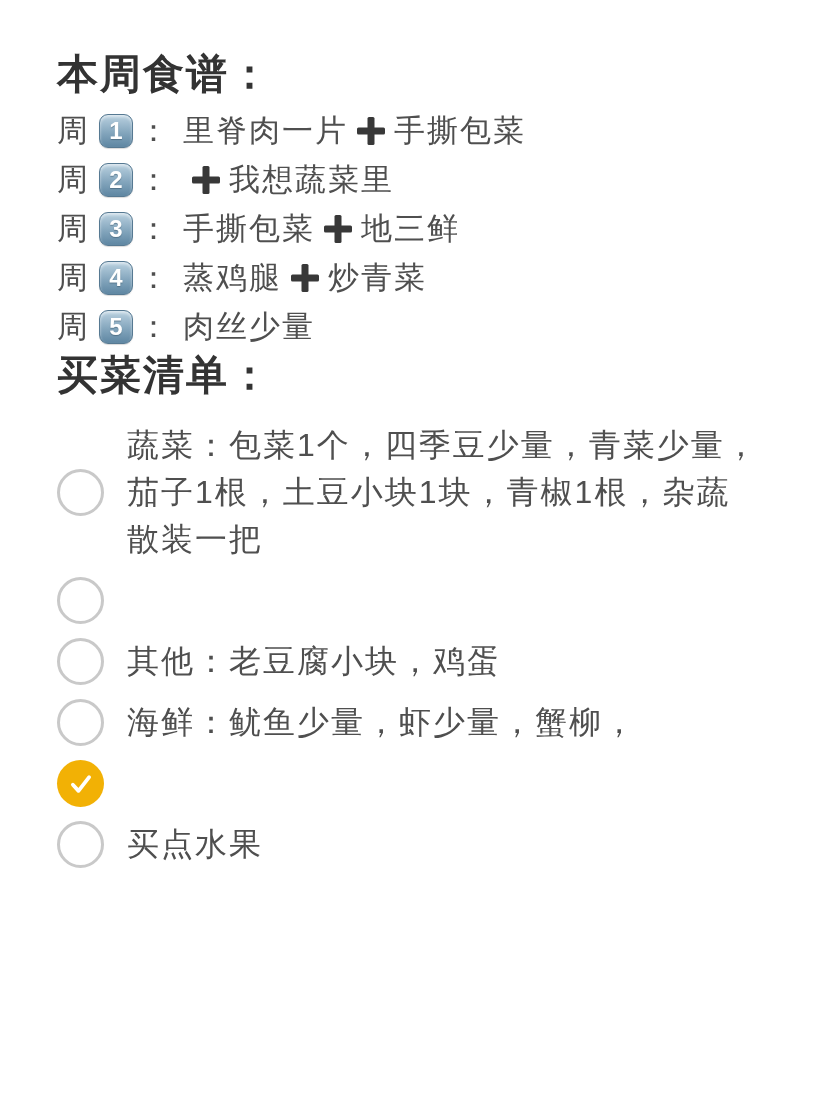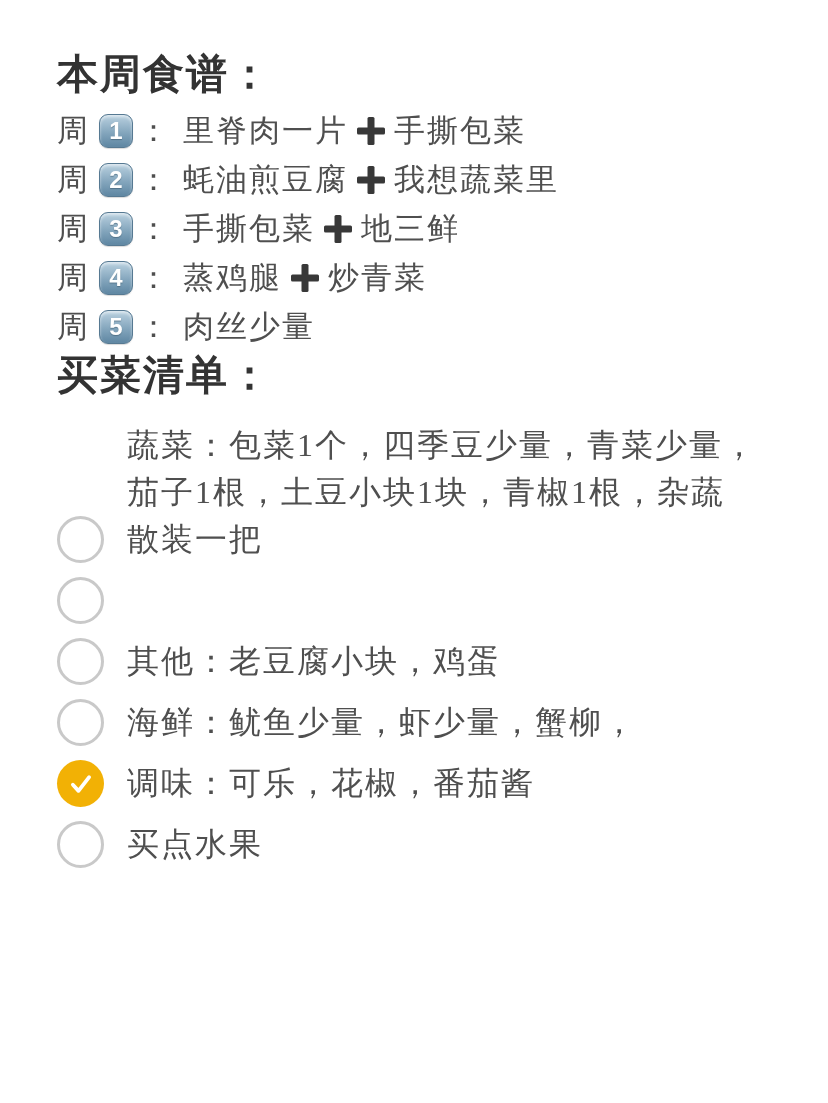--- a/index.html
+++ b/index.html
@@ -85,22 +85,21 @@
   .shopping-title { }
 
   .check-list {
     margin-top: 23px;
     display: flex;
     flex-direction: column;
     gap: 14px;
   }
   .check-row {
     display: flex;
-    align-items: flex-end;
-    font-family: Liberation Serif, serif;
+    align-items: center;
   }
   .checkbox {
     flex: none;
     width: 47px;
     height: 47px;
     border-radius: 50%;
     box-sizing: border-box;
     display: flex;
     align-items: center;
     justify-content: center;
@@ -142,21 +141,20 @@
         <span class="day-badge">1</span>
         <span class="colon">：</span>
         <span class="dish">里脊肉一片</span>
         <span class="plus-icon"></span>
         <span class="dish">手撕包菜</span>
       </div>
       <div class="recipe-row">
         <span class="week-label">周</span>
         <span class="day-badge">2</span>
         <span class="colon">：</span>
-        <span class="dish">蚝油煎豆腐</span>
         <span class="plus-icon"></span>
         <span class="dish">我想蔬菜里</span>
       </div>
       <div class="recipe-row">
         <span class="week-label">周</span>
         <span class="day-badge">3</span>
         <span class="colon">：</span>
         <span class="dish">手撕包菜</span>
         <span class="plus-icon"></span>
         <span class="dish">地三鲜</span>
@@ -195,20 +193,19 @@
       <div class="check-row">
         <span class="checkbox unchecked"></span>
         <div class="check-text">海鲜：鱿鱼少量，虾少量，蟹柳，</div>
       </div>
       <div class="check-row">
         <span class="checkbox checked">
           <svg class="check-mark" viewBox="0 0 24 24">
             <path d="M5.5 12.6 L10 17.5 L18.5 6.5"></path>
           </svg>
         </span>
-        <div class="check-text">调味：可乐，花椒，番茄酱</div>
       </div>
       <div class="check-row">
         <span class="checkbox unchecked"></span>
         <div class="check-text">买点水果</div>
       </div>
     </div>
 </div>
 
 </body></html>

